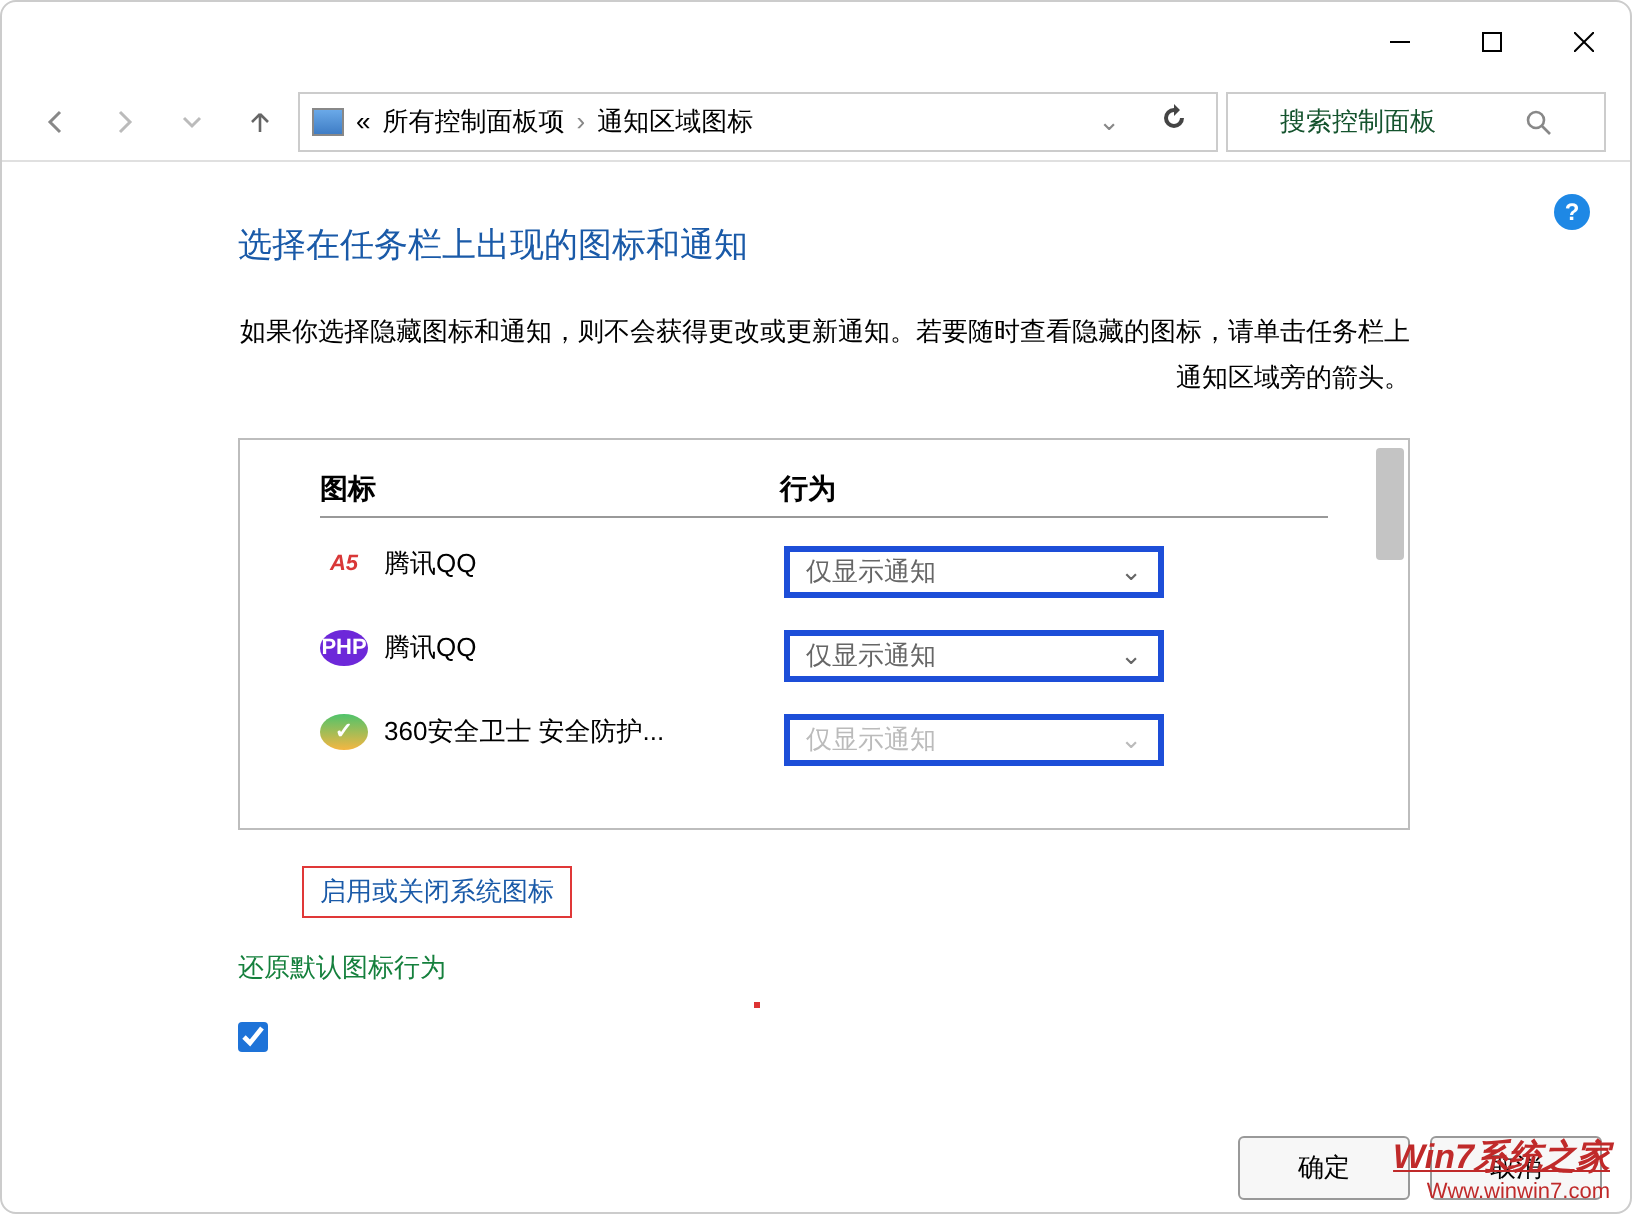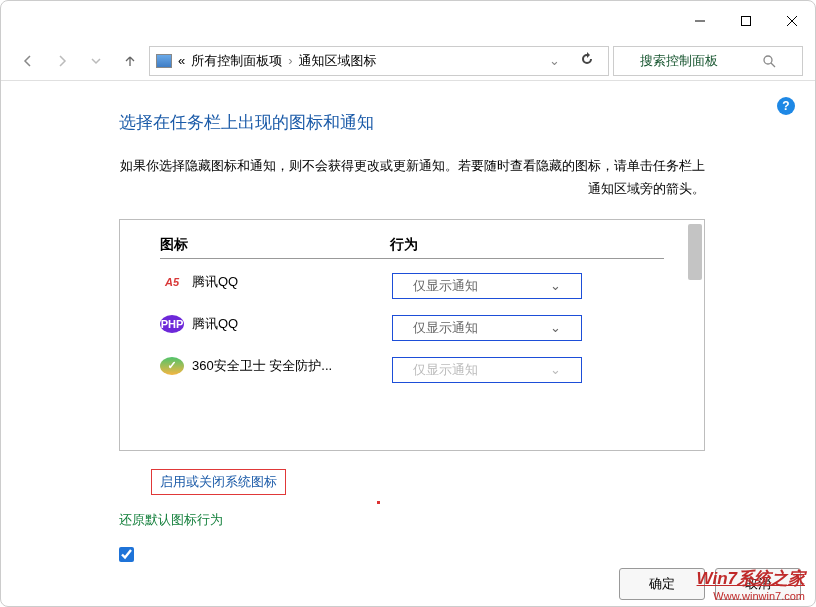--- a/index.html
+++ b/index.html
@@ -15,28 +15,28 @@
   .bc-icon { width: 16px; height: 14px; background: linear-gradient(#6aa9e8,#3f7dc5); border: 1px solid #888; flex-shrink: 0; }
   .bc-sep { color: #888; }
   .bc-chev { margin-left: auto; color: #888; padding: 0 6px; }
   .refresh { width: 30px; text-align: center; color: #444; }
   .search { width: 190px; height: 30px; border: 1px solid #ccc; display: flex; align-items: center; padding: 0 26px; font-size: 13px; color: #14532d; gap: 6px; }
   .search span { flex:1; }
   .content { position: absolute; top: 86px; left: 0; right: 0; bottom: 0; padding: 24px 110px 10px 118px; }
   .help-icon { position: absolute; top: 10px; right: 20px; width: 18px; height: 18px; border-radius: 50%; background: #1e88e5; color: #fff; font-size: 12px; font-weight: bold; display: flex; align-items: center; justify-content: center; }
   h1 { color: #1a5aa8; font-size: 17px; font-weight: 400; margin-bottom: 20px; }
   .desc { font-size: 13px; line-height: 1.8; margin-bottom: 18px; text-align: right; }
-  .listbox { border: 1px solid #bdbdbd; height: 232px; position: relative; overflow: hidden; }
+  .listbox { border: 1px solid #bdbdbd; height: 196px; position: relative; overflow: hidden; }
   .listinner { padding: 16px 40px 0 40px; }
   .listhead { display: flex; font-size: 14px; font-weight: bold; border-bottom: 1px solid #999; padding-bottom: 4px; margin-bottom: 14px; }
   .listhead .c1 { width: 230px; }
   .listrow { display: flex; align-items: flex-start; margin-bottom: 16px; }
   .listrow .ic { width: 24px; height: 18px; margin-right: 8px; display: flex; align-items: center; justify-content: center; font-size: 11px; font-weight: bold; }
   .listrow .name { width: 200px; font-size: 13px; }
-  .listrow .sel { width: 190px; height: 26px; border: 1px solid #1d4ed8; display: flex; align-items: center; justify-content: space-between; padding: 0 20px; font-size: 13px; color: #666; }
+  .listrow .sel { width: 190px; height: 26px; border: 3px solid #1d4ed8; display: flex; align-items: center; justify-content: space-between; padding: 0 8px; font-size: 13px; color: #666; }
   .ic-a5 { color: #d93838; font-style: italic; }
   .ic-php { background: #6d28d9; color: #fff; border-radius: 50%; width: 18px; height:18px; font-size:8px; }
   .ic-360 { background: linear-gradient(#4fc36b,#f5b642); color:#fff; border-radius:50%; width:18px; height:18px; font-size:9px; }
   .vscroll { position: absolute; right: 2px; top: 4px; width: 14px; height: 56px; background: #c4c4c4; border-radius: 2px; }
   .link-red { display:inline-block; border:1px solid #e03838; color:#1a5aa8; font-size:13px; padding:3px 8px; margin-top:18px;margin-left:32px; }
   .link-gray { color:#15803d; font-size:13px; margin-top:16px; }
   .cbrow { display:flex; align-items:center; gap:6px; font-size:13px; margin-top:18px; }
   .cbrow input { accent-color:#1e73d8; width:15px; height:15px; }
   .footer { position:absolute; bottom:6px; right:14px; display:flex; align-items:center; gap:10px; }
   .btn { width:86px; height:32px; border:1px solid #999; background:#f7f7f7; font-size:13px; display:flex; align-items:center; justify-content:center; border-radius:3px; }

